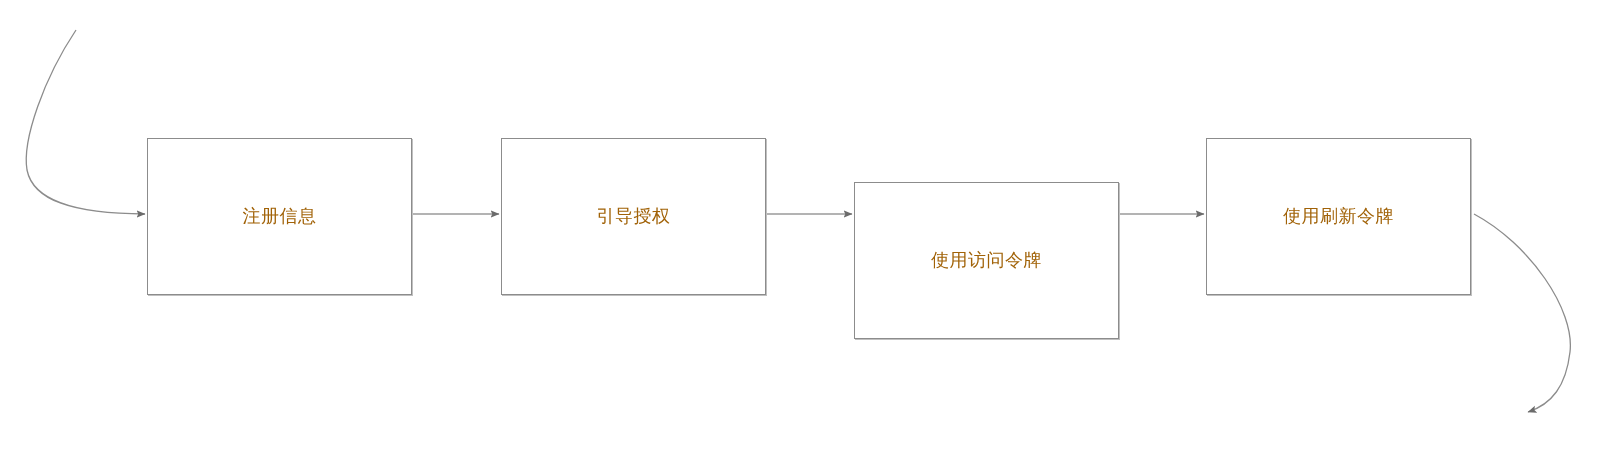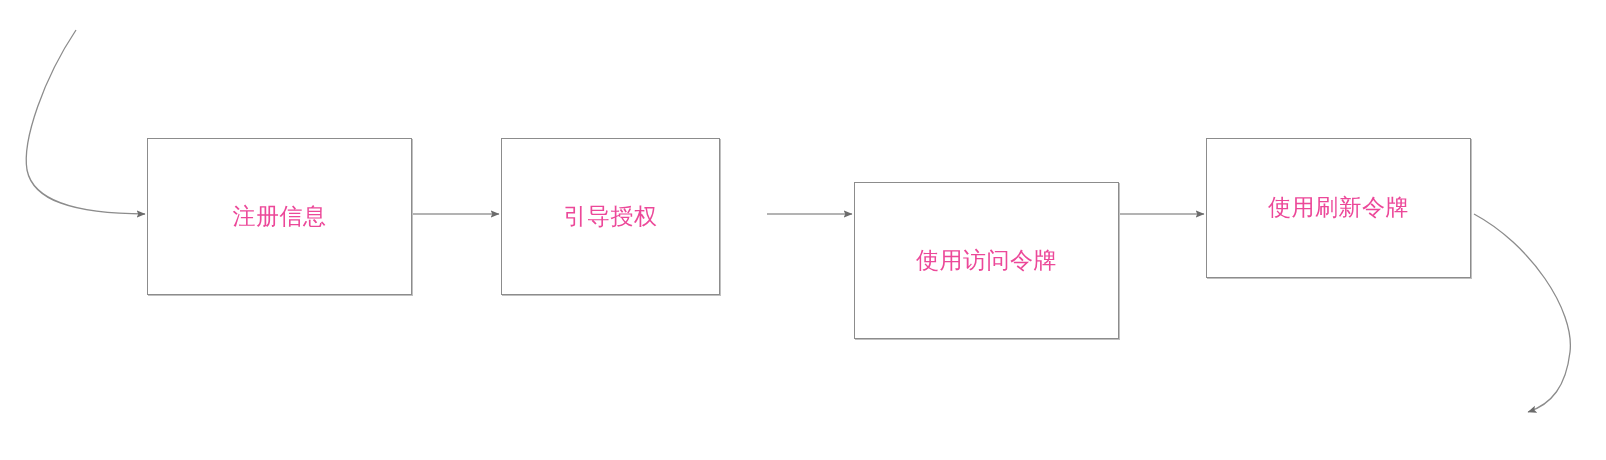--- a/index.html
+++ b/index.html
@@ -29,23 +29,23 @@
     position: absolute;
     box-sizing: border-box;
     background: #ffffff;
     border: 1px solid #8c8c8c;
     box-shadow: 1px 1px 0 0 rgba(140,140,140,0.55);
     display: flex;
     align-items: center;
     justify-content: center;
   }
   .node-label {
-    font-size: 23px;
+    font-size: 18px;
     line-height: 1.2;
-    color: #ec4899;
+    color: #a16207;
     letter-spacing: 0.5px;
     white-space: nowrap;
     user-select: none;
   }
 </style>
 </head>
 <body>
 
 <div id="canvas" style="background: rgb(255, 255, 255);">
 
@@ -60,25 +60,25 @@
     <path id="edge-1" fill="none" stroke="#9a9a9a" stroke-width="1.3" marker-end="url(#arrow-end)" d="M 413,214 L 499,214"></path>
     <path id="edge-2" fill="none" stroke="#9a9a9a" stroke-width="1.3" marker-end="url(#arrow-end)" d="M 767,214 L 852,214"></path>
     <path id="edge-3" fill="none" stroke="#9a9a9a" stroke-width="1.3" marker-end="url(#arrow-end)" d="M 1120,214 L 1204,214"></path>
     <path id="edge-4" fill="none" stroke="#8c8c8c" stroke-width="1.3" marker-end="url(#arrow-end)" d="M 1474,214 C 1530,244 1575,310 1570,352 C 1566,386 1552,404 1528,412"></path>
   </svg>
 
   <div class="node-box" id="node-0" style="left: 147px; top: 138px; width: 265px; height: 157px; border-color: rgb(140, 140, 140); background: rgb(255, 255, 255);">
     <span class="node-label">注册信息</span>
   </div>
 
-  <div class="node-box" id="node-1" style="left: 501px; top: 138px; width: 219px; height: 157px; border-color: rgb(140, 140, 140); background: rgb(255, 255, 255);">
+  <div class="node-box" id="node-1" style="left: 501px; top: 138px; width: 265px; height: 157px; border-color: rgb(140, 140, 140); background: rgb(255, 255, 255);">
     <span class="node-label">引导授权</span>
   </div>
 
   <div class="node-box" id="node-2" style="left: 854px; top: 138px; width: 265px; height: 157px; border-color: rgb(140, 140, 140); background: rgb(255, 255, 255); margin-top: 44px;">
     <span class="node-label">使用访问令牌</span>
   </div>
 
-  <div class="node-box" id="node-3" style="left: 1206px; top: 138px; width: 265px; height: 140px; border-color: rgb(140, 140, 140); background: rgb(255, 255, 255);">
+  <div class="node-box" id="node-3" style="left: 1206px; top: 138px; width: 265px; height: 157px; border-color: rgb(140, 140, 140); background: rgb(255, 255, 255);">
     <span class="node-label">使用刷新令牌</span>
   </div>
 
 </div>
 
 </body></html>

